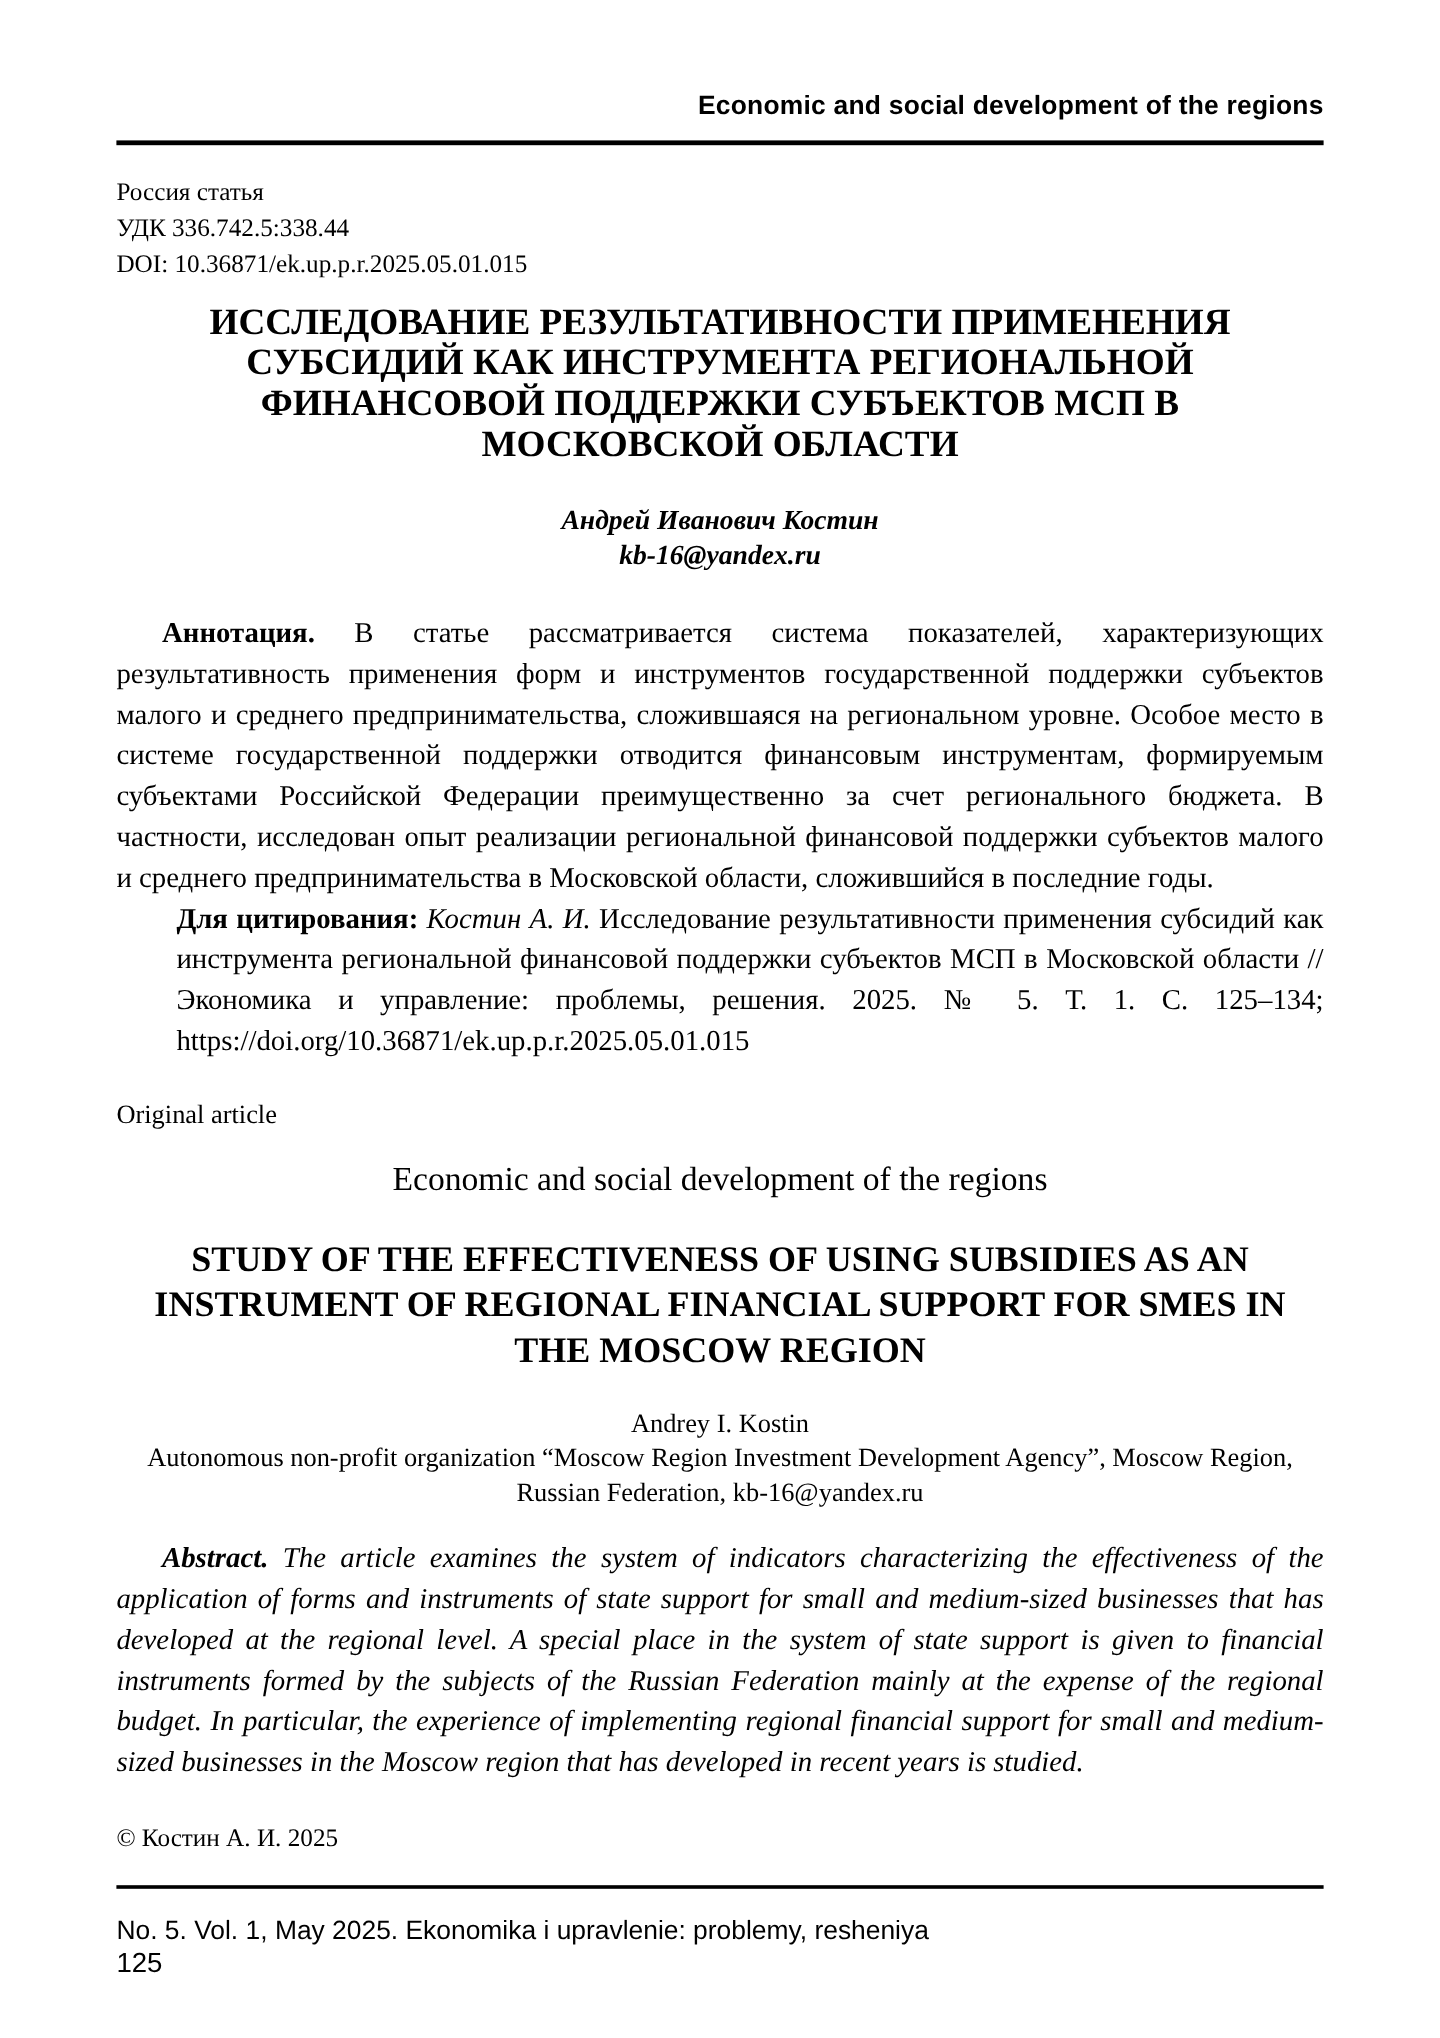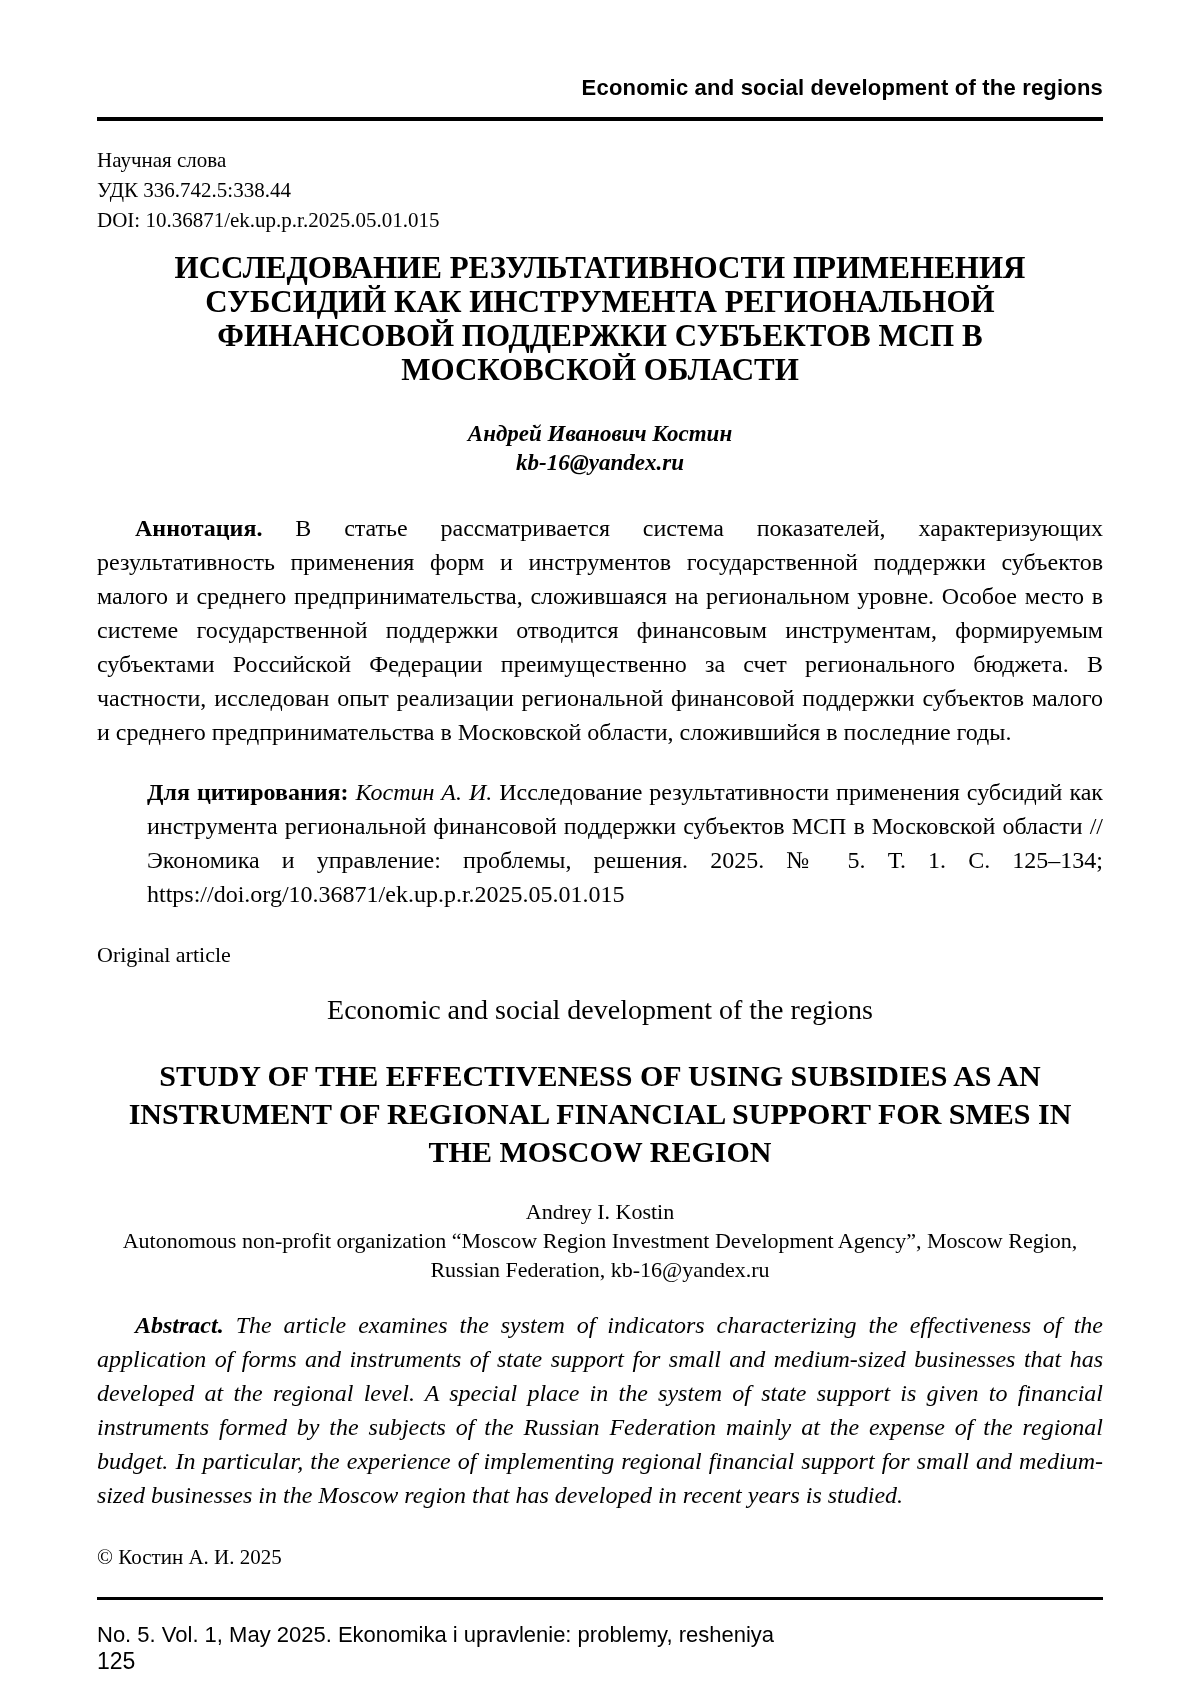--- a/index.html
+++ b/index.html
@@ -68,21 +68,20 @@
   .para-sans {
     font-family: Liberation Serif, serif;
     font-size: 24px;
     line-height: 34px;
     text-align: justify;
     text-indent: 38px;
   }
   .abstract-ru { margin-top: 34px; }
   .keywords-ru { margin-top: 0; }
   .citation-ru {
-    margin-top: 26px;
     margin-left: 50px;
     text-indent: 0;
   }
   .bold-label { font-weight: bold; }
   .italic-run { font-style: italic; }
   
   .article-type-en {
     margin-top: 30px;
     font-size: 22px;
     line-height: 28px;
@@ -140,21 +139,21 @@
 </head>
 <body>
 
 <div class="page">
 
   <div class="running-header">Economic and social development of the regions</div>
 
   <div class="header-rule"></div>
 
   <div class="meta">
-    <div>Научная слова</div>
+    <div>Россия статья</div>
     <div>УДК 336.742.5:338.44</div>
     <div>DOI: 10.36871/ek.up.p.r.2025.05.01.015</div>
   </div>
 
   <h1 class="title-ru">ИССЛЕДОВАНИЕ РЕЗУЛЬТАТИВНОСТИ ПРИМЕНЕНИЯ СУБСИДИЙ КАК ИНСТРУМЕНТА РЕГИОНАЛЬНОЙ ФИНАНСОВОЙ ПОДДЕРЖКИ СУБЪЕКТОВ МСП В МОСКОВСКОЙ ОБЛАСТИ</h1>
 
   <div class="author-block-ru">
     <div>Андрей Иванович Костин</div>
     <div>kb-16@yandex.ru</div>
   </div>

